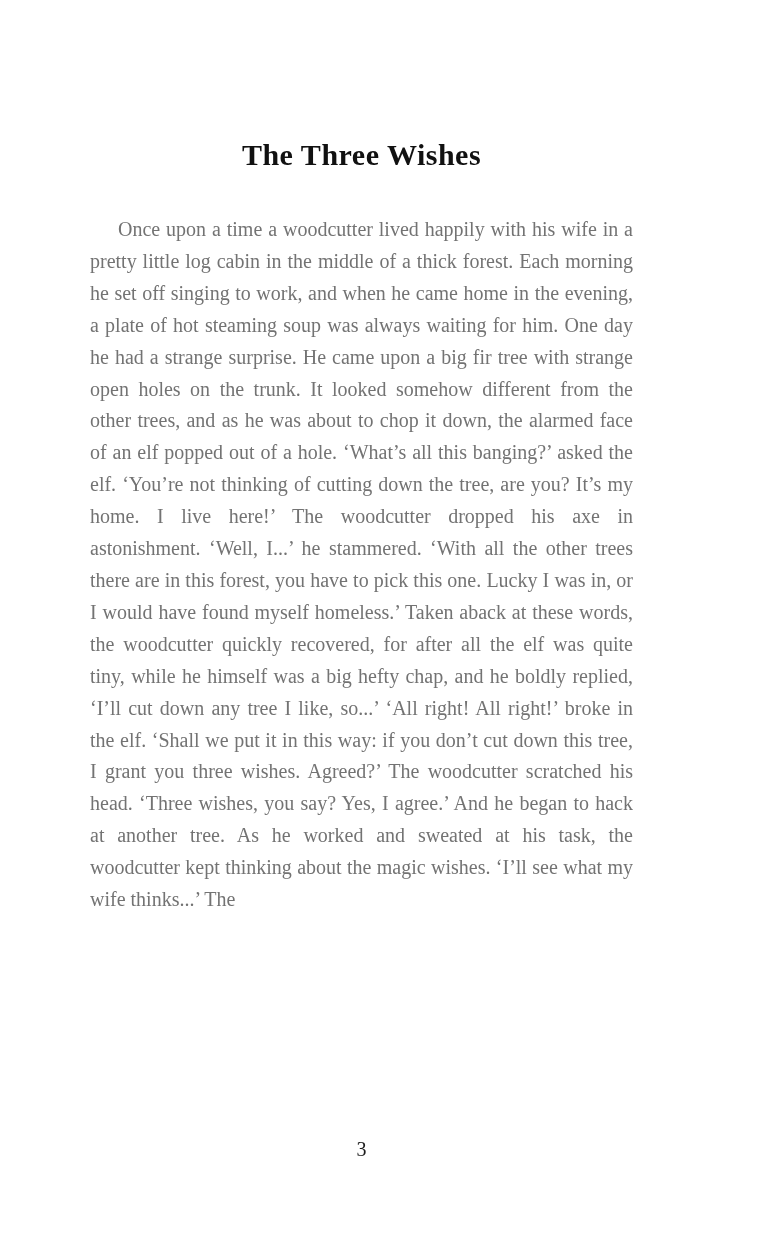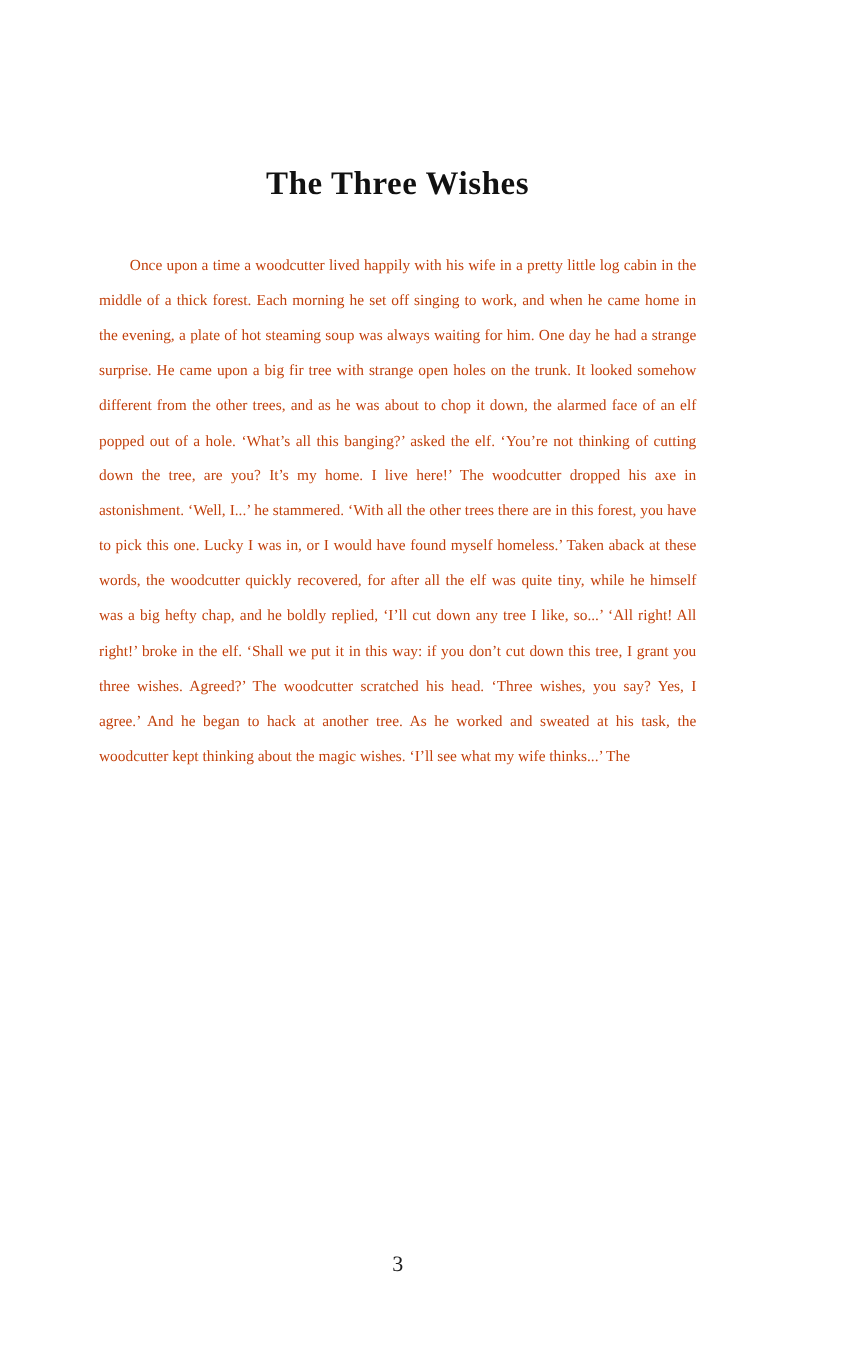--- a/index.html
+++ b/index.html
@@ -12,40 +12,40 @@
     width: 768px;
     height: 1241px;
     background: #ffffff;
     font-family: "Liberation Serif", serif;
     color: #1a1a1a;
     overflow: hidden;
   }
   .text-block {
     position: absolute;
     left: 90px;
-    top: 12px;
+    top: 0;
     width: 543px;
   }
   .story-title {
     margin: 0;
     padding-top: 138px;
     text-align: center;
     font-size: 30px;
     font-weight: bold;
     letter-spacing: 0.5px;
     color: #111111;
   }
   .story-paragraph {
     margin: 0;
     margin-top: 42px;
-    font-size: 14px;
+    font-size: 20px;
     line-height: 31.9px;
     text-align: justify;
     text-indent: 28px;
-    color: #c2410c;
+    color: #737373;
   }
   .page-number {
     position: absolute;
     left: 90px;
     width: 543px;
     top: 1138px;
     text-align: center;
     font-size: 20px;
     color: #1c1c1c;
   }

